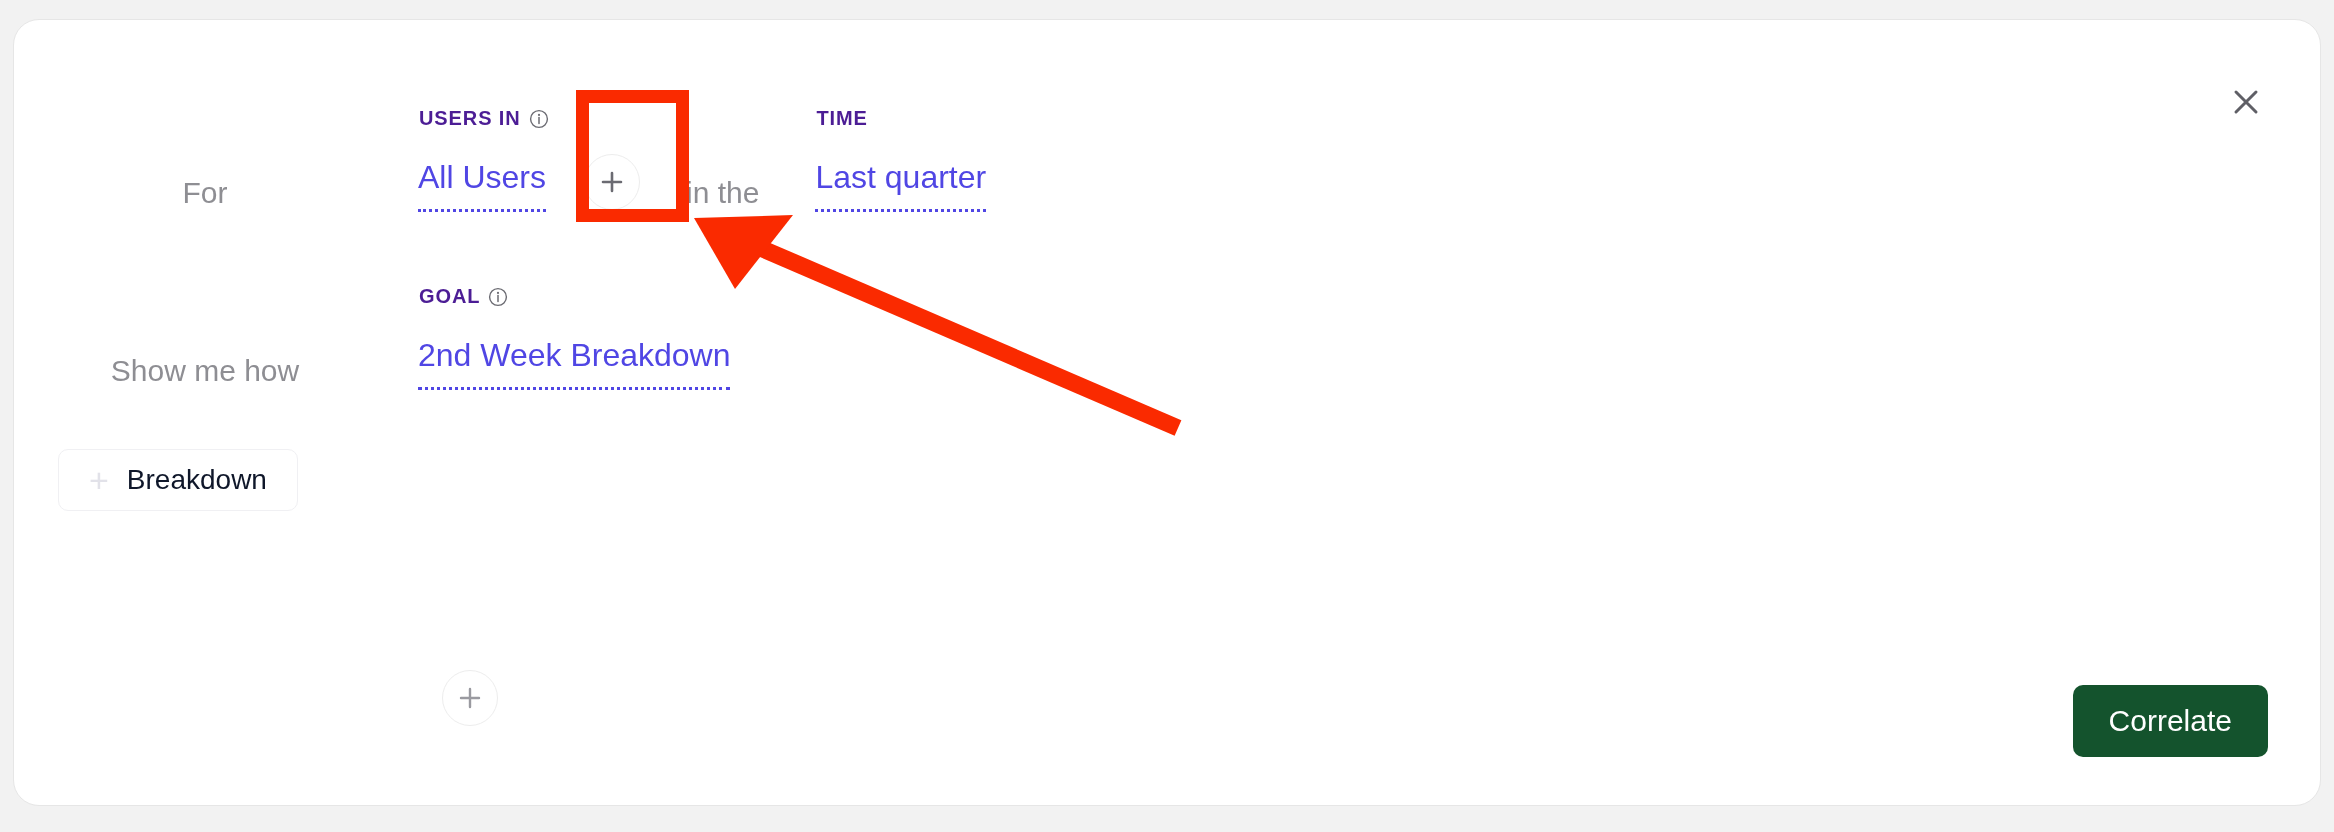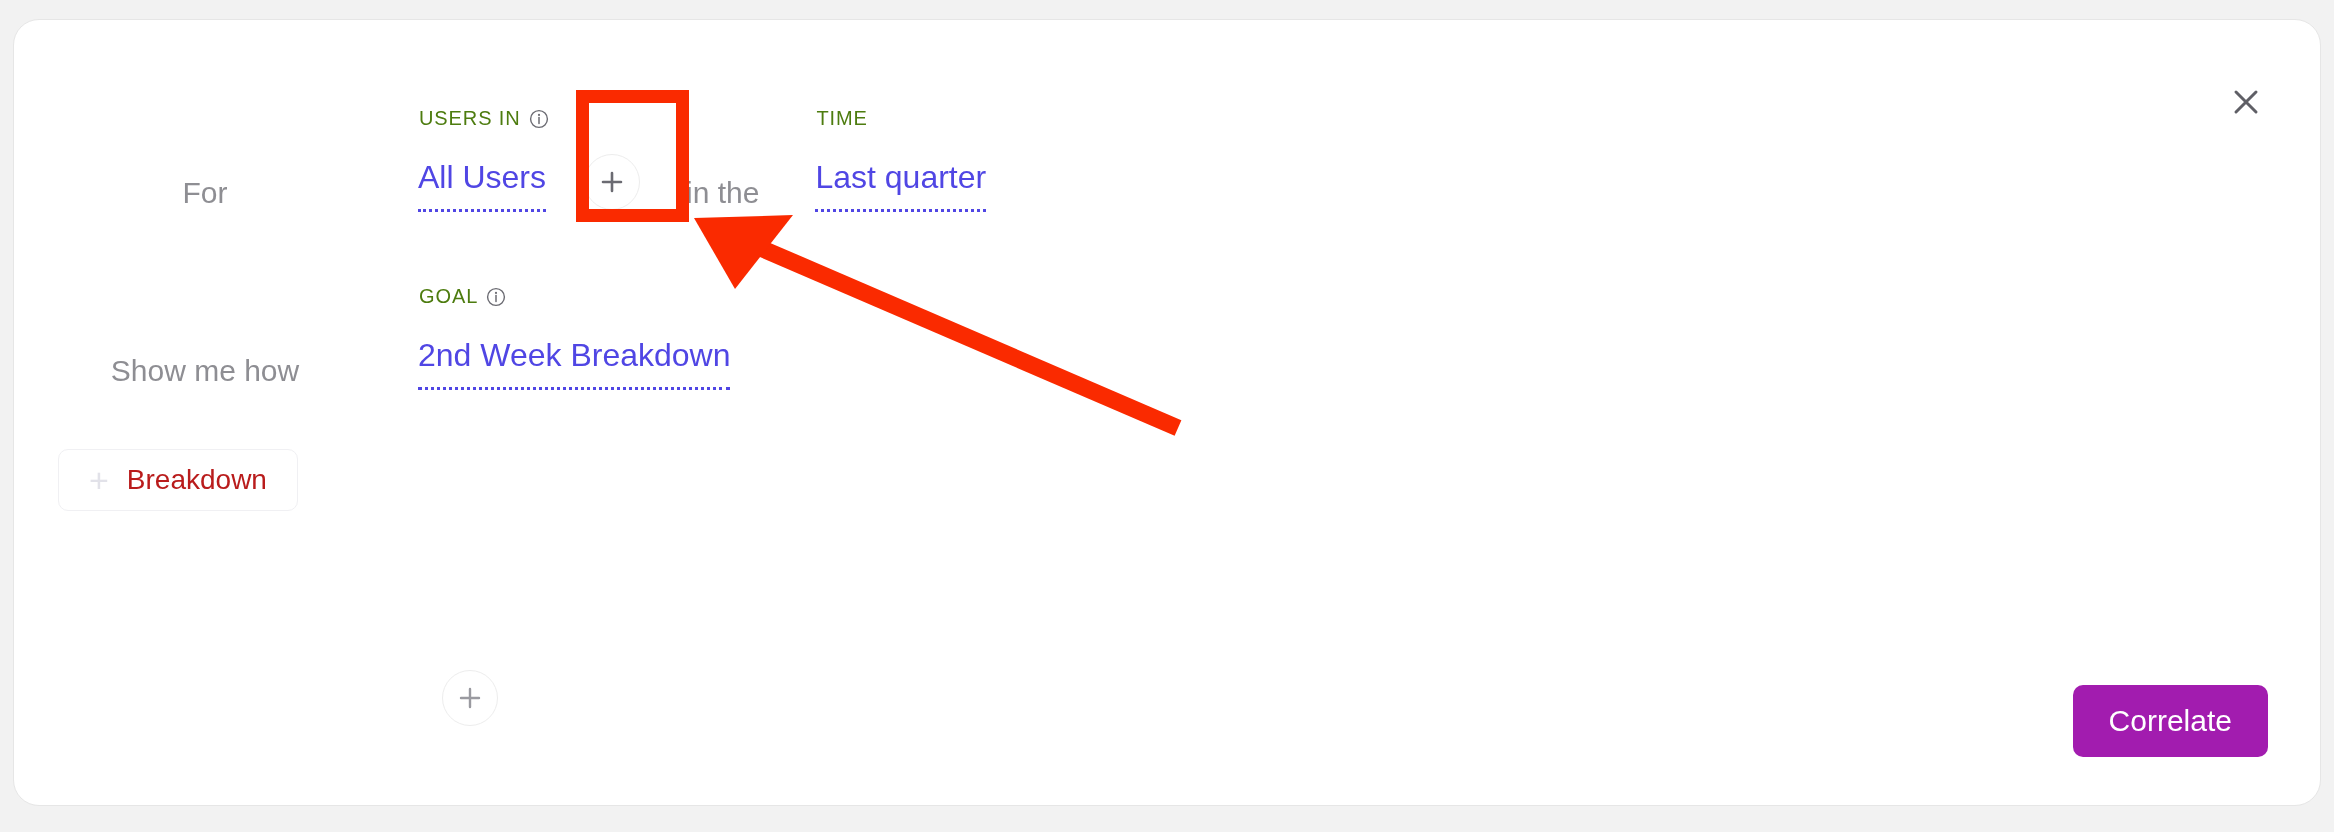--- a/index.html
+++ b/index.html
@@ -81,22 +81,22 @@
     position: relative;
     display: inline-block;
   }
 
   .field-label {
     position: absolute;
     left: 1px;
     top: -50px;
     font-size: 20px;
     letter-spacing: 0.9px;
-    color: #4d7c0f;
-    font-weight: 400;
+    color: #4c1d95;
+    font-weight: 700;
     white-space: nowrap;
     display: flex;
     align-items: center;
     gap: 8px;
   }
 
   .info-icon {
     display: inline-flex;
     align-items: center;
     justify-content: center;
@@ -148,21 +148,21 @@
     border-radius: 10px;
     background: #fff;
     display: inline-flex;
     align-items: center;
     gap: 18px;
     cursor: pointer;
     box-sizing: border-box;
   }
   .breakdown-label {
     font-size: 28px;
-    color: #b91c1c;
+    color: #0f172a;
     white-space: nowrap;
     text-align: center;
   }
   .breakdown-plus {
     font-size: 34px;
     line-height: 1;
     color: #e2e2e9;
     font-weight: 300;
   }
 
@@ -173,21 +173,21 @@
     top: 650px;
     width: 56px;
     height: 56px;
   }
 
   
   .correlate-btn {
     position: absolute;
     right: 52px;
     bottom: 48px;
-    background: #a21caf;
+    background: #14532d;
     color: #fff;
     font-size: 30px;
     border: none;
     border-radius: 10px;
     padding: 19px 36px;
     cursor: pointer;
     font-family: "Liberation Sans", sans-serif;
     line-height: 34px;
   }
 

